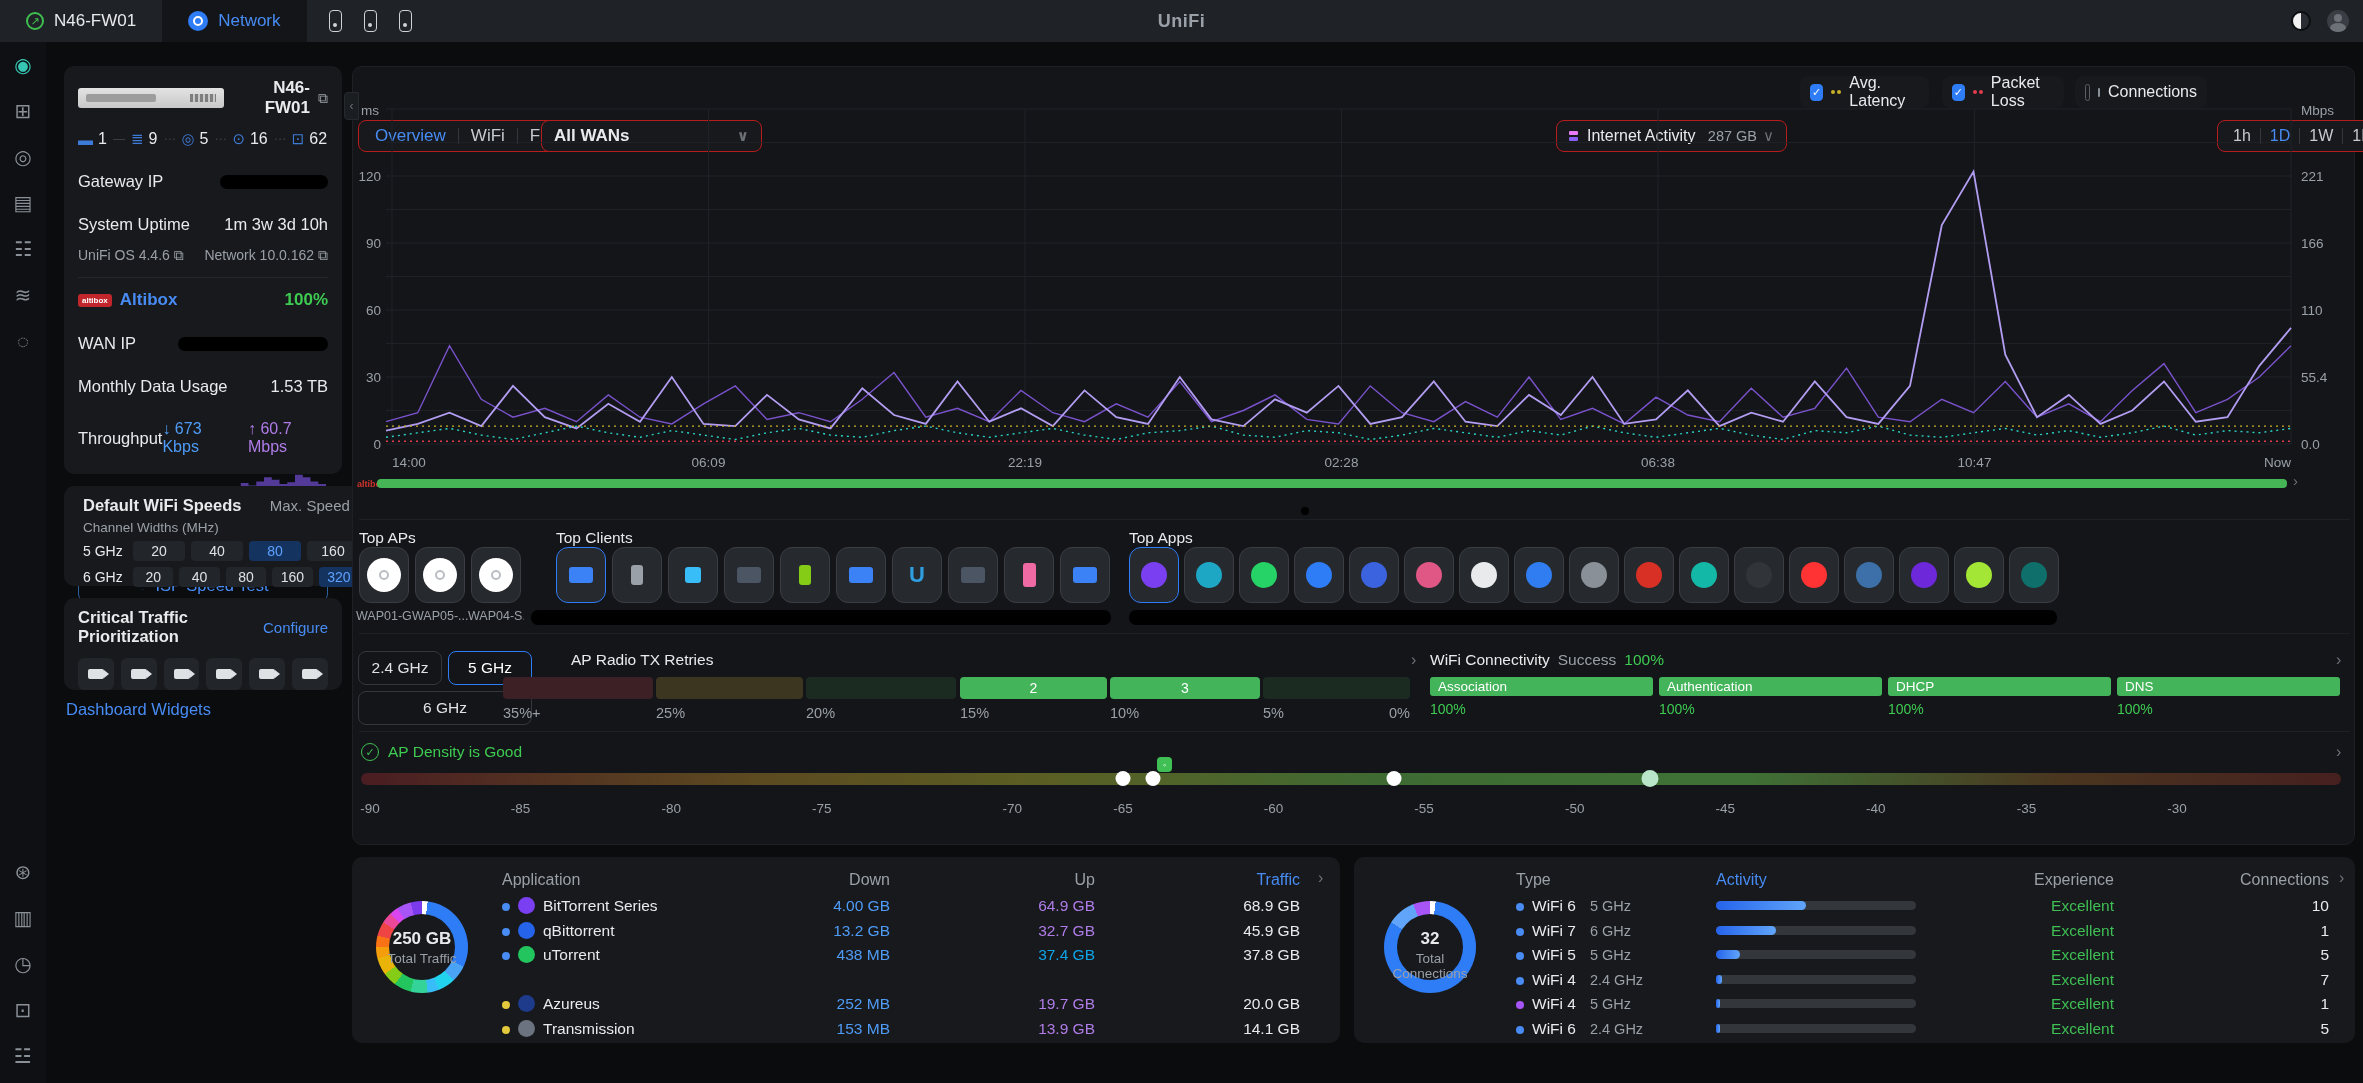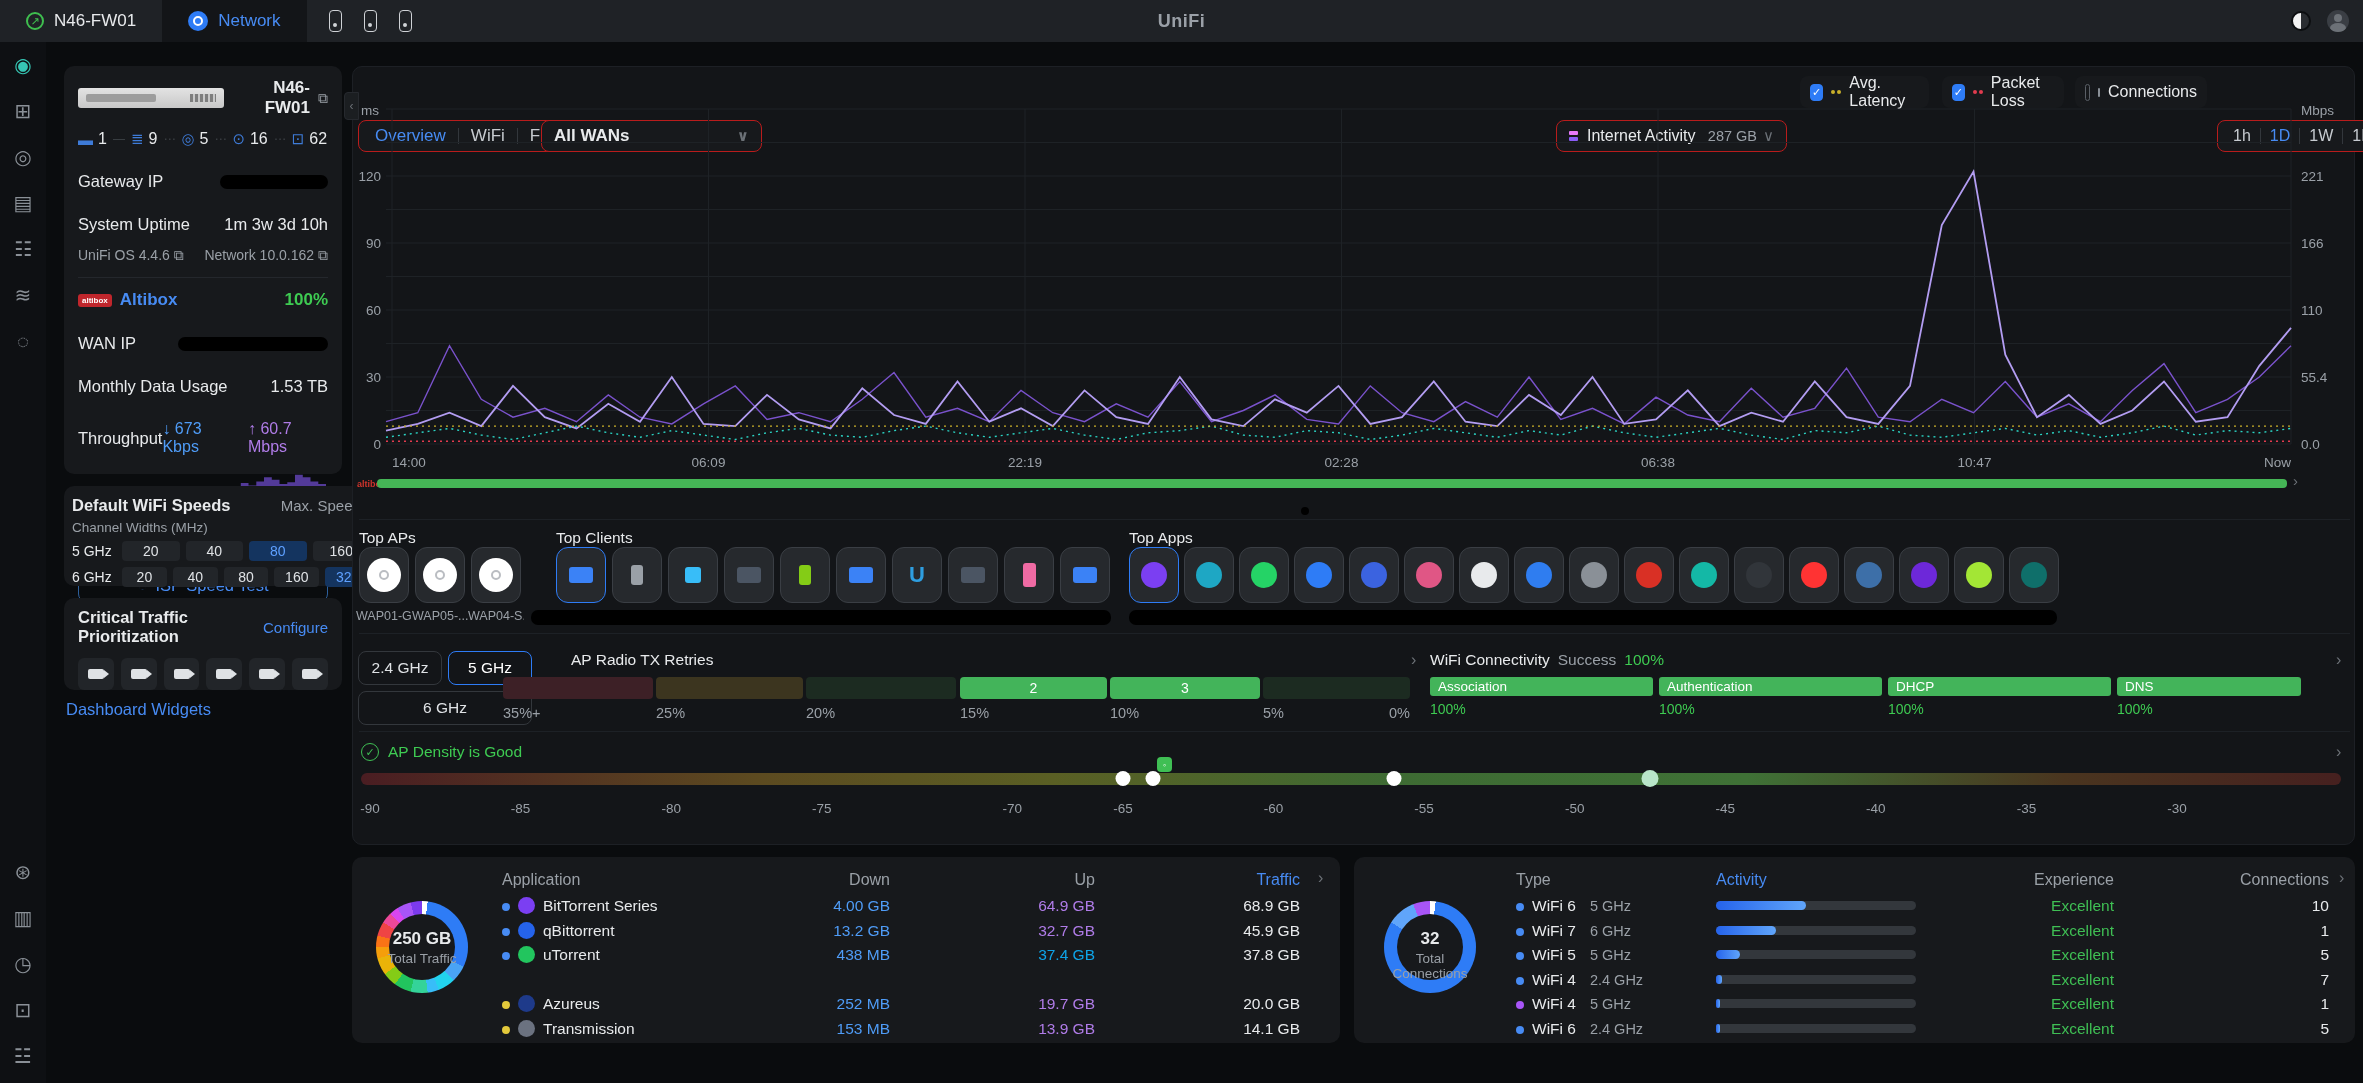--- a/index.html
+++ b/index.html
@@ -59,21 +59,21 @@
   #spark{margin-top:8px;}
   .chips{display:flex;gap:8px;margin-top:8px;}
   .chip{flex:1;background:#222529;border-radius:8px;height:36px;display:flex;align-items:center;justify-content:center;gap:8px;font-size:16px;}
   .ms-logo{display:grid;grid-template-columns:7px 7px;grid-template-rows:7px 7px;gap:1.5px;}
   .ms-logo span:nth-child(1){background:#f25022;} .ms-logo span:nth-child(2){background:#7fba00;}
   .ms-logo span:nth-child(3){background:#00a4ef;} .ms-logo span:nth-child(4){background:#ffb900;}
   .g-logo{color:#4285f4;font-weight:bold;font-size:17px;}
   .cf-logo{color:#f6821f;font-size:17px;}
   .speed-btn{margin-top:10px;width:100%;height:34px;border:1.5px solid #2d5f9b;border-radius:8px;background:transparent;color:var(--blue);font-size:16.5px;display:flex;align-items:center;justify-content:center;gap:8px;cursor:pointer;font-family:inherit;}
 
-  #cardB{left:64px;top:486px;width:314px;height:100px;padding:10px 8px;}
+  #cardB{left:64px;top:486px;width:314px;height:100px;padding:10px 19px;}
   .sec-head{display:flex;justify-content:space-between;align-items:center;}
   .sec-title{font-size:16.5px;font-weight:bold;}
   .sec-link{font-size:15px;color:var(--mut);cursor:pointer;}
   .sec-link.blue{color:var(--blue);}
   .sub{font-size:13.5px;color:var(--mut);margin-top:5px;}
   .width-row{display:flex;align-items:center;gap:6px;margin-top:6px;font-size:14px;}
   .band-lab{width:44px;color:var(--txt);font-size:14px;}
   .wchip{flex:1;text-align:center;background:#222529;border-radius:4px;padding:2px 0;font-size:14px;color:#dfe2e5;cursor:pointer;}
   .wchip.sel{background:#14345f;color:#5ea0ff;}
   #cardC{left:64px;top:598px;width:278px;height:92px;padding:10px 14px;}
@@ -582,21 +582,21 @@
       <span style="color:#3ecb52">100%</span>
     </div>
     <span class="sec-chev" style="left:1983px;top:584px">›</span>
     <div id="conn-bars">
         <div class="conn-bar" style="left: 1077px; width: 223px;">Association</div>
         <div class="conn-pct" style="left: 1077px;">100%</div>
         <div class="conn-bar" style="left: 1306px; width: 223px;">Authentication</div>
         <div class="conn-pct" style="left: 1306px;">100%</div>
         <div class="conn-bar" style="left: 1535px; width: 223px;">DHCP</div>
         <div class="conn-pct" style="left: 1535px;">100%</div>
-        <div class="conn-bar" style="left: 1764px; width: 184px;">DNS</div>
+        <div class="conn-bar" style="left: 1764px; width: 223px;">DNS</div>
         <div class="conn-pct" style="left: 1764px;">100%</div>
       </div>
     <div class="divider" style="top:664px"></div>
 
     <div class="dens-status">
       <span class="check-circ">✓</span>
       <span>AP Density is Good</span>
     </div>
     <span class="sec-chev" style="left:1983px;top:676px">›</span>
     <div id="densbar"></div>

